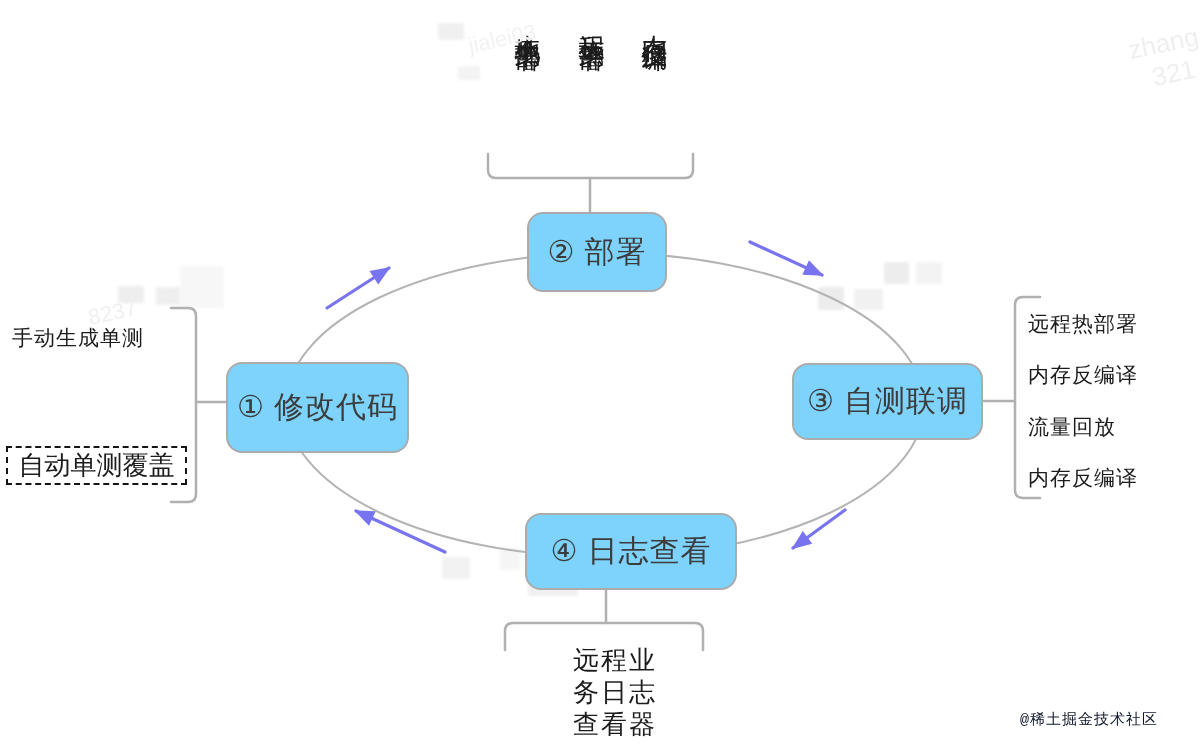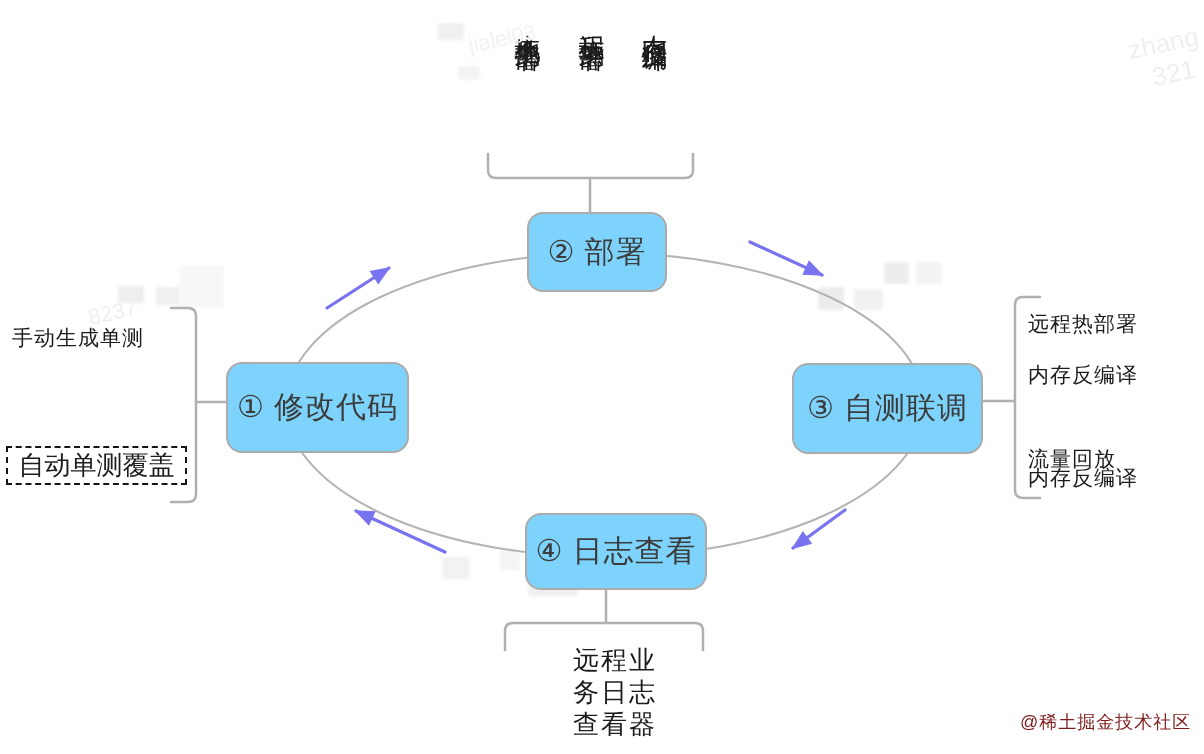--- a/index.html
+++ b/index.html
@@ -28,21 +28,21 @@
     border:2px dashed #151515;
     display:flex;align-items:center;justify-content:center;
     font-size:26px;color:#1c1c1c;white-space:nowrap;text-align:center;
   }
   .wrap-label{
     font-size:26px;line-height:32px;letter-spacing:2px;
     word-break:break-all;text-align:left;
   }
   .wm{position:absolute;z-index:4;pointer-events:none;white-space:nowrap;}
   .wm-frag{color:#efefef;font-size:26px;transform:rotate(-12deg);}
-  .wm-credit{color:#7f1d1d;font-size:18px;letter-spacing:1px;}
+  .wm-credit{color:#0f172a;font-size:15px;letter-spacing:1px;font-family:Liberation Mono, monospace;}
 </style>
 </head>
 <body>
 
 <div class="bp" style="left:438px;top:23px;width:26px;height:17px;background:#f0f0f0;"></div>
 <div class="bp" style="left:458px;top:66px;width:22px;height:14px;background:#f3f3f3;"></div>
 <div class="bp" style="left:118px;top:286px;width:26px;height:17px;background:#eeeeee;"></div>
 <div class="bp" style="left:156px;top:287px;width:25px;height:18px;background:#efefef;"></div>
 <div class="bp" style="left:180px;top:266px;width:44px;height:42px;background:#f7f7f7;"></div>
 <div class="bp" style="left:818px;top:287px;width:26px;height:23px;background:#ececec;"></div>
@@ -90,39 +90,39 @@
     <line x1="445" y1="552" x2="356" y2="511" marker-end="url(#ah)"></line>
   </g>
 </svg>
 
 <div class="node" style="left:226px;top:362px;width:183px;height:91px;">
   <span>① 修改代码</span>
 </div>
 <div class="node" style="left:527px;top:212px;width:140px;height:80px;">
   <span>② 部署</span>
 </div>
-<div class="node" style="left:792px;top:363px;width:191px;height:91px;">
+<div class="node" style="left:792px;top:363px;width:191px;height:77px;">
   <span>③ 自测联调</span>
 </div>
-<div class="node" style="left:525px;top:513px;width:182px;height:77px;">
+<div class="node" style="left:525px;top:513px;width:212px;height:77px;">
   <span>④ 日志查看</span>
 </div>
 
 <div class="lbl v-label" style="left:514px;top:14px;">本地热部署</div>
 <div class="lbl v-label" style="left:578px;top:14px;">远程热部署</div>
 <div class="lbl v-label" style="left:641px;top:14px;">内存反编译</div>
 
 <div class="lbl h-label" style="left:12px;top:324px;">手动生成单测</div>
 <div class="dashed-box" style="left:6px;top:446px;width:181px;height:39px;">
   <span>自动单测覆盖</span>
 </div>
 
 <div class="lbl h-label" style="left:1028px;top:310px;">远程热部署</div>
 <div class="lbl h-label" style="left:1028px;top:361px;">内存反编译</div>
-<div class="lbl h-label" style="left:1028px;top:413px;margin-top:32px;">流量回放</div>
+<div class="lbl h-label" style="left:1028px;top:413px;">流量回放</div>
 <div class="lbl h-label" style="left:1028px;top:464px;">内存反编译</div>
 
 <div class="lbl wrap-label" style="left:573px;top:644px;width:88px;">远程业务日志查看器</div>
 
 <div class="wm wm-frag" style="left:1128px;top:28px;">zhang</div>
 <div class="wm wm-frag" style="left:1152px;top:58px;">321</div>
 <div class="wm wm-frag" style="left:468px;top:26px;font-size:22px;color:#f2f2f2;">jialei03</div>
 <div class="wm wm-frag" style="left:88px;top:300px;font-size:22px;color:#f0f0f0;">8237</div>
 <div class="wm wm-credit" style="left:1020px;top:710px;">@稀土掘金技术社区</div>
 

